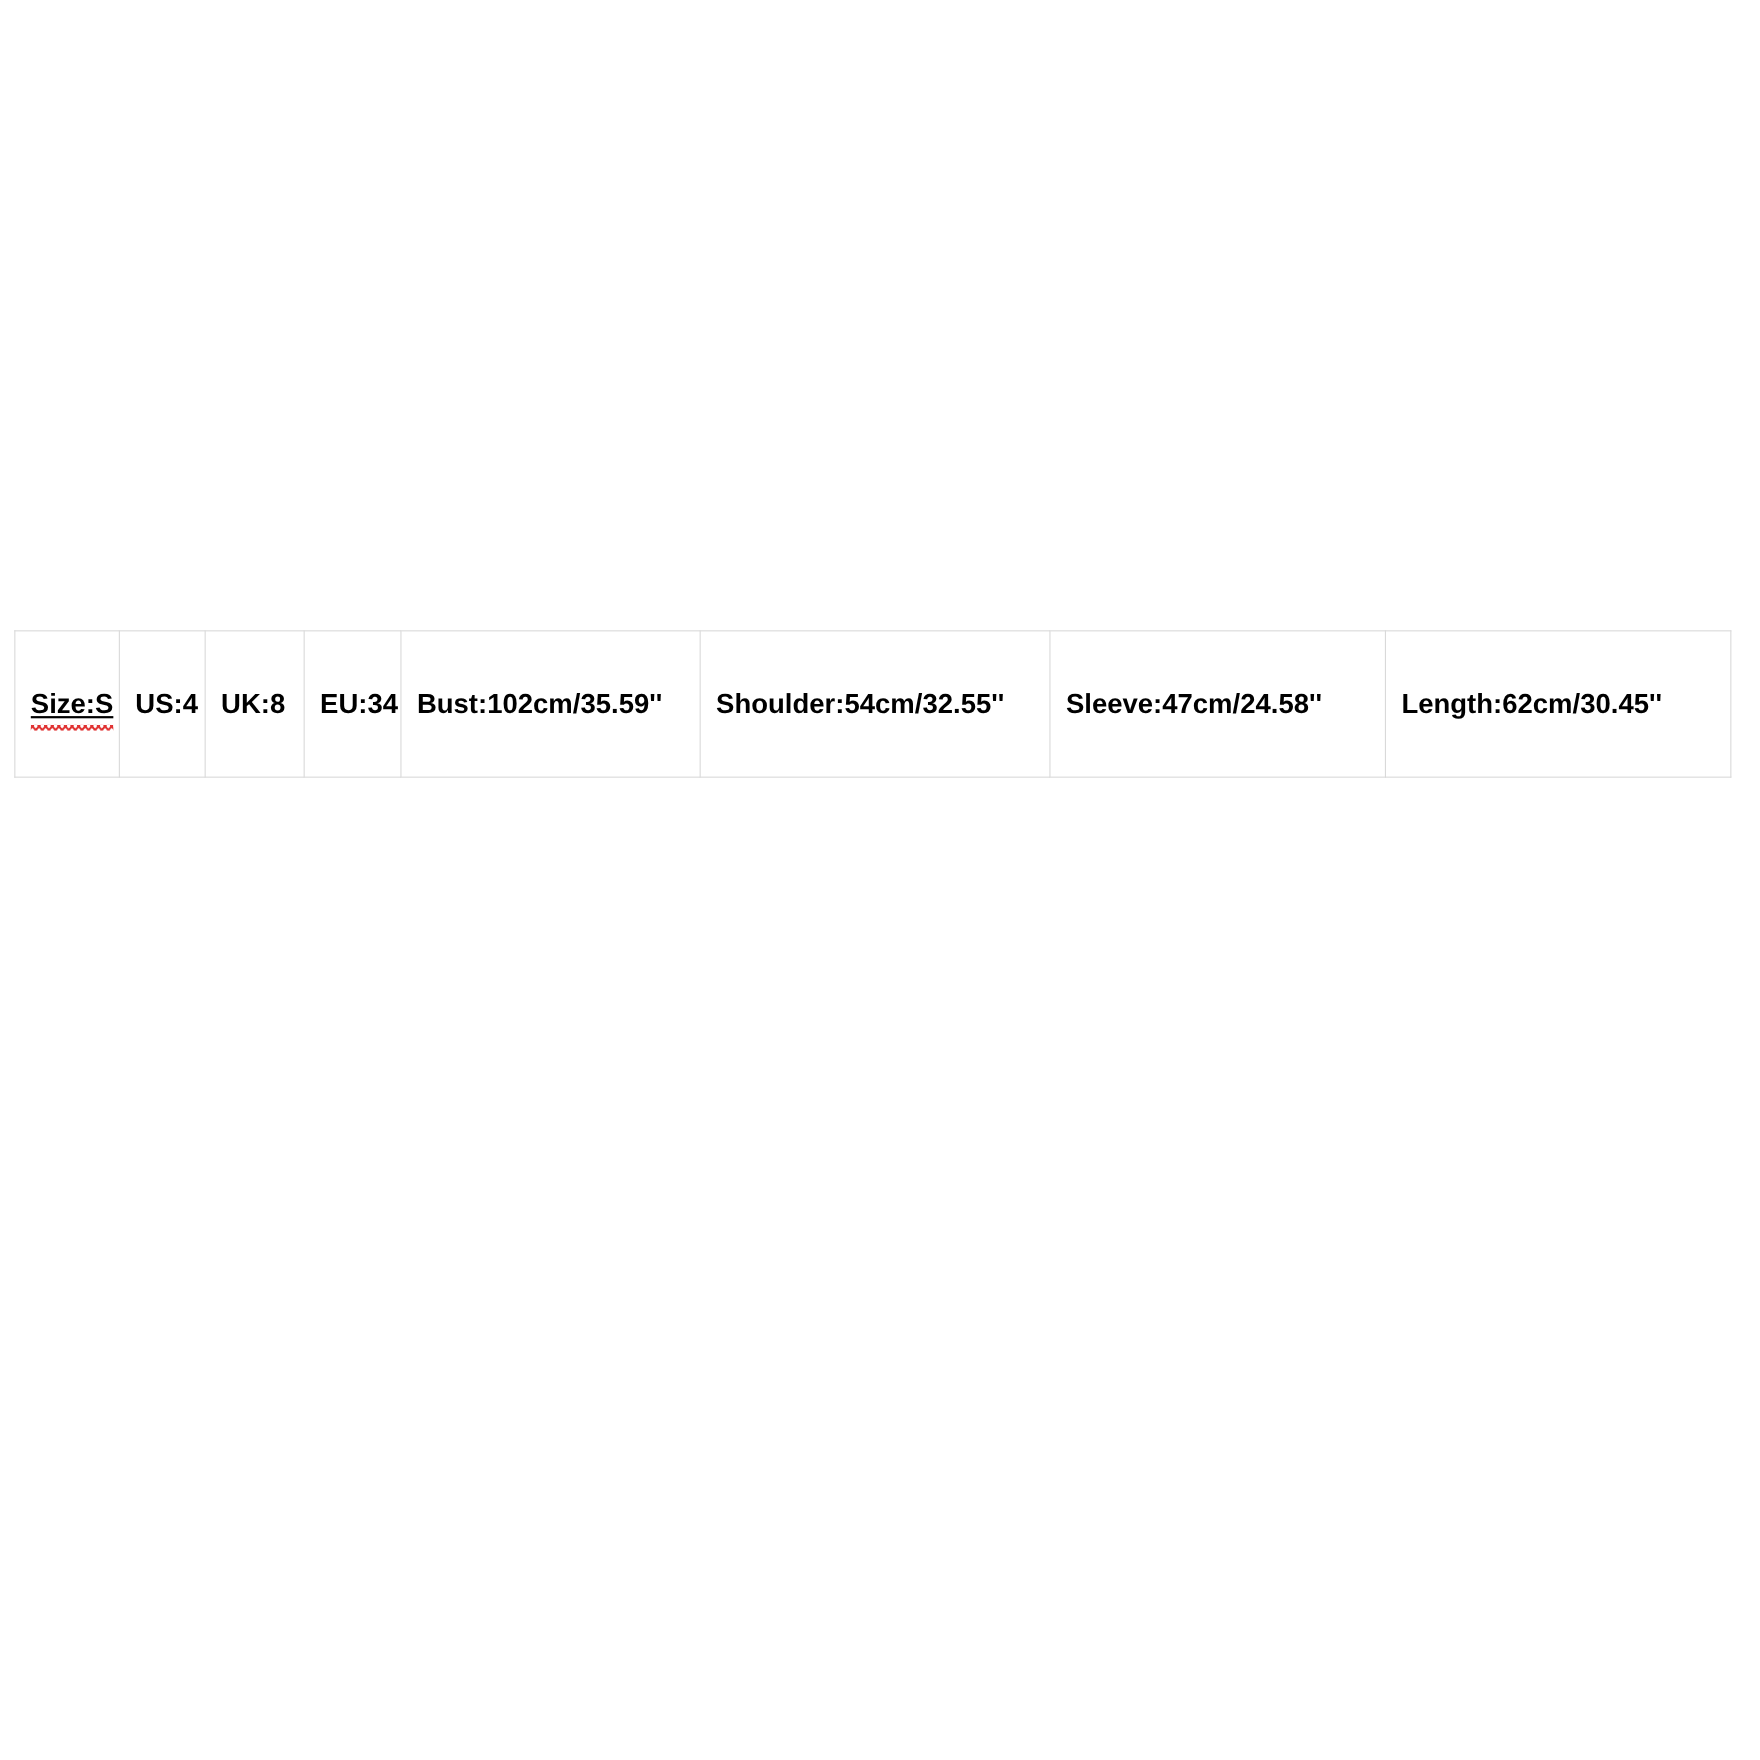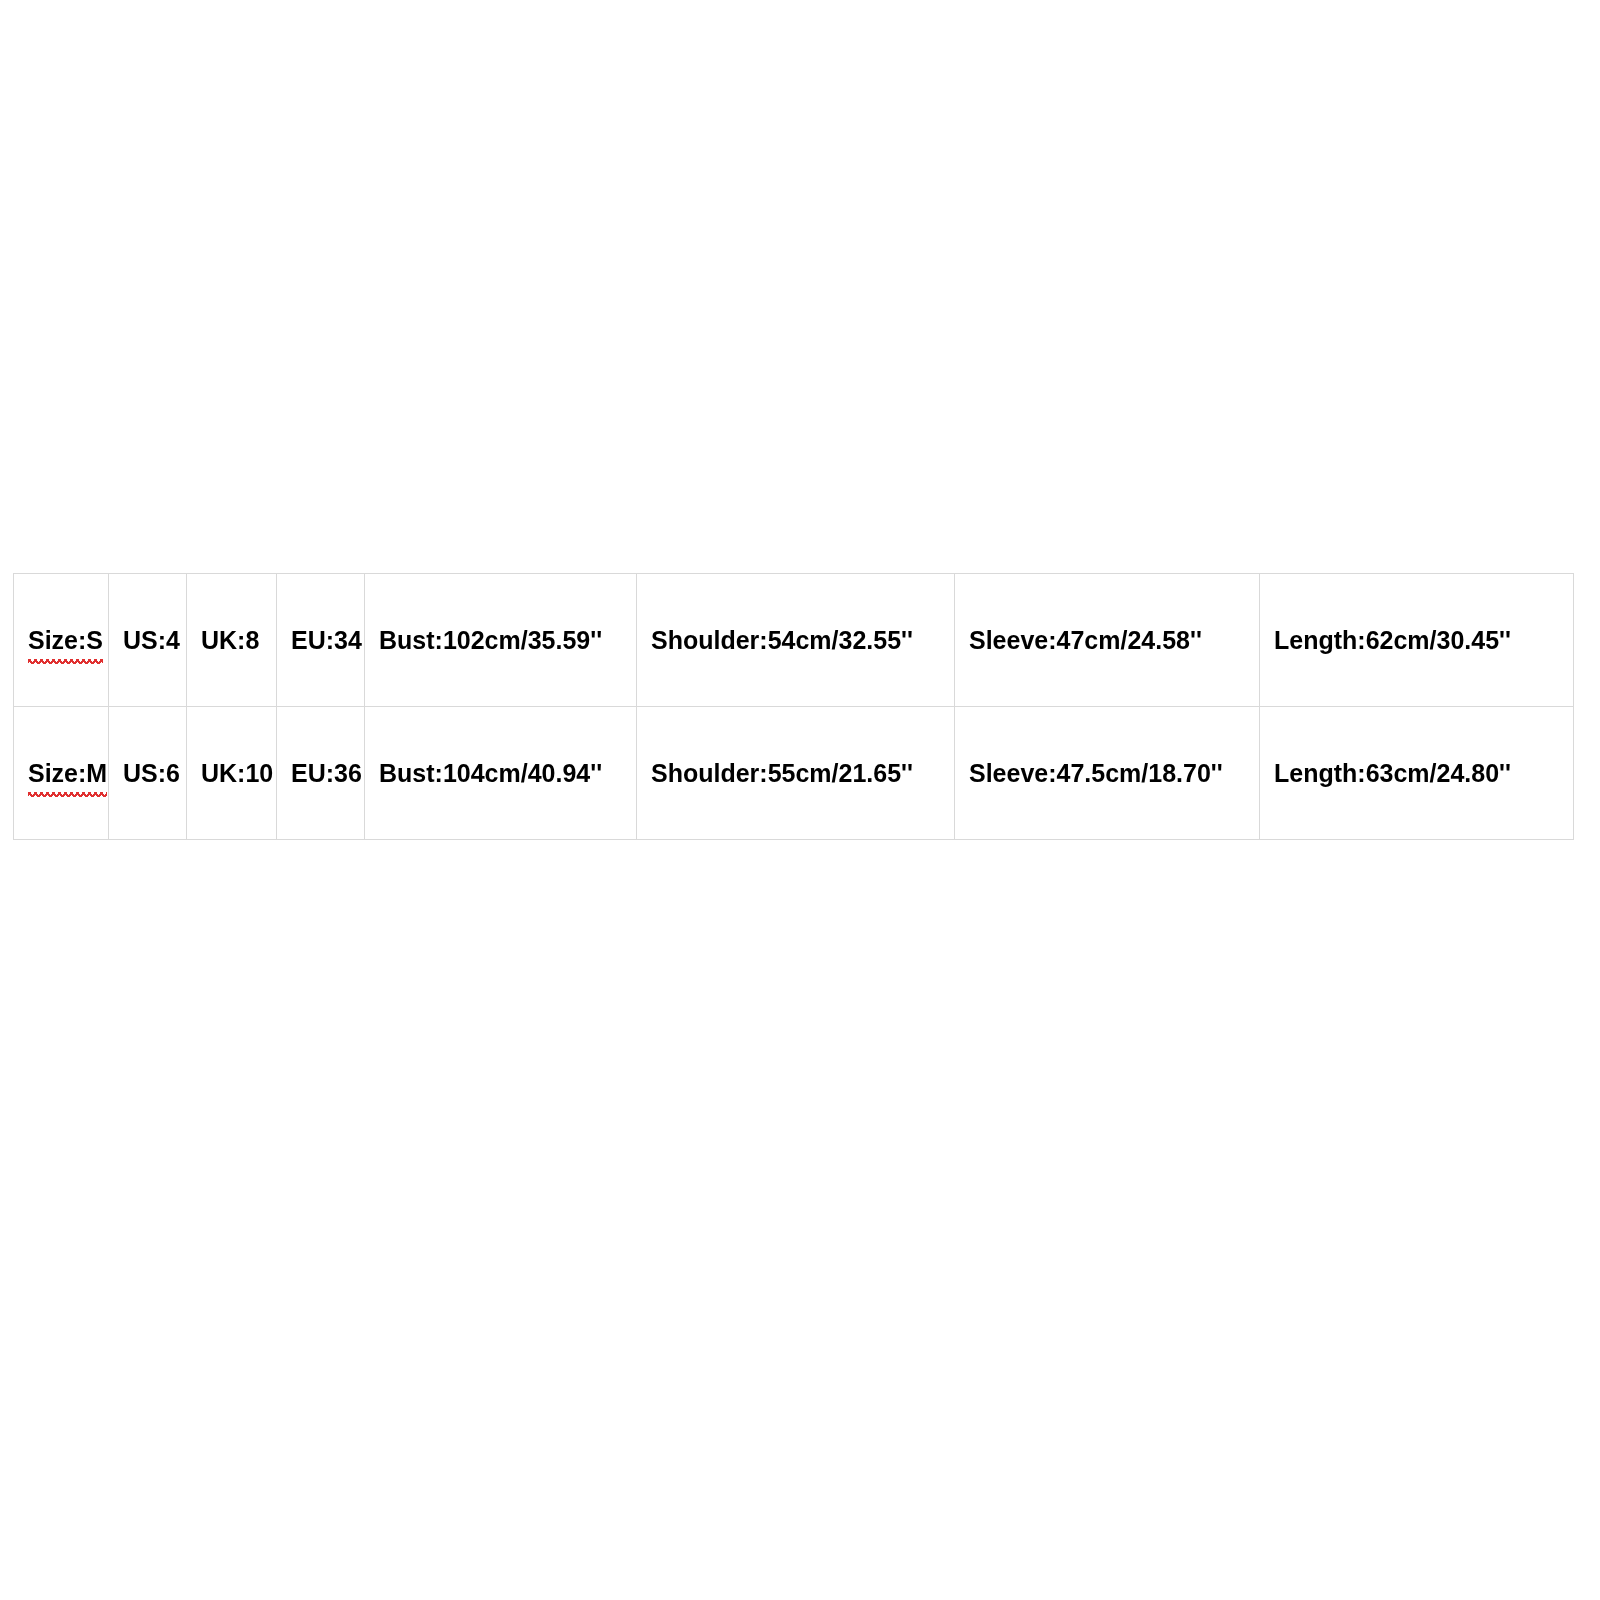--- a/index.html
+++ b/index.html
@@ -42,20 +42,21 @@
   .col-uk   { width: 90px; }
   .col-eu   { width: 88px; }
   .col-bust { width: 272px; }
   .col-shoulder { width: 318px; }
   .col-sleeve { width: 305px; }
   .col-length { width: 314px; }
 
   
   .spellcheck {
     display: inline-block;
+    text-decoration: underline;
     text-decoration-color: #000;
     text-decoration-thickness: 2px;
     text-underline-offset: 3px;
     position: relative;
   }
   .spellcheck::after {
     content: "";
     position: absolute;
     left: 0;
     right: 0;
@@ -87,24 +88,14 @@
     <tr>
       <td><span class="spellcheck">Size:S</span></td>
       <td>US:4</td>
       <td>UK:8</td>
       <td>EU:34</td>
       <td>Bust:102cm/35.59''</td>
       <td>Shoulder:54cm/32.55''</td>
       <td>Sleeve:47cm/24.58''</td>
       <td>Length:62cm/30.45''</td>
     </tr>
-    <tr>
-      <td><span class="spellcheck">Size:M</span></td>
-      <td>US:6</td>
-      <td>UK:10</td>
-      <td>EU:36</td>
-      <td>Bust:104cm/40.94''</td>
-      <td>Shoulder:55cm/21.65''</td>
-      <td>Sleeve:47.5cm/18.70''</td>
-      <td>Length:63cm/24.80''</td>
-    </tr>
   </tbody>
 </table>
 
 </body></html>

